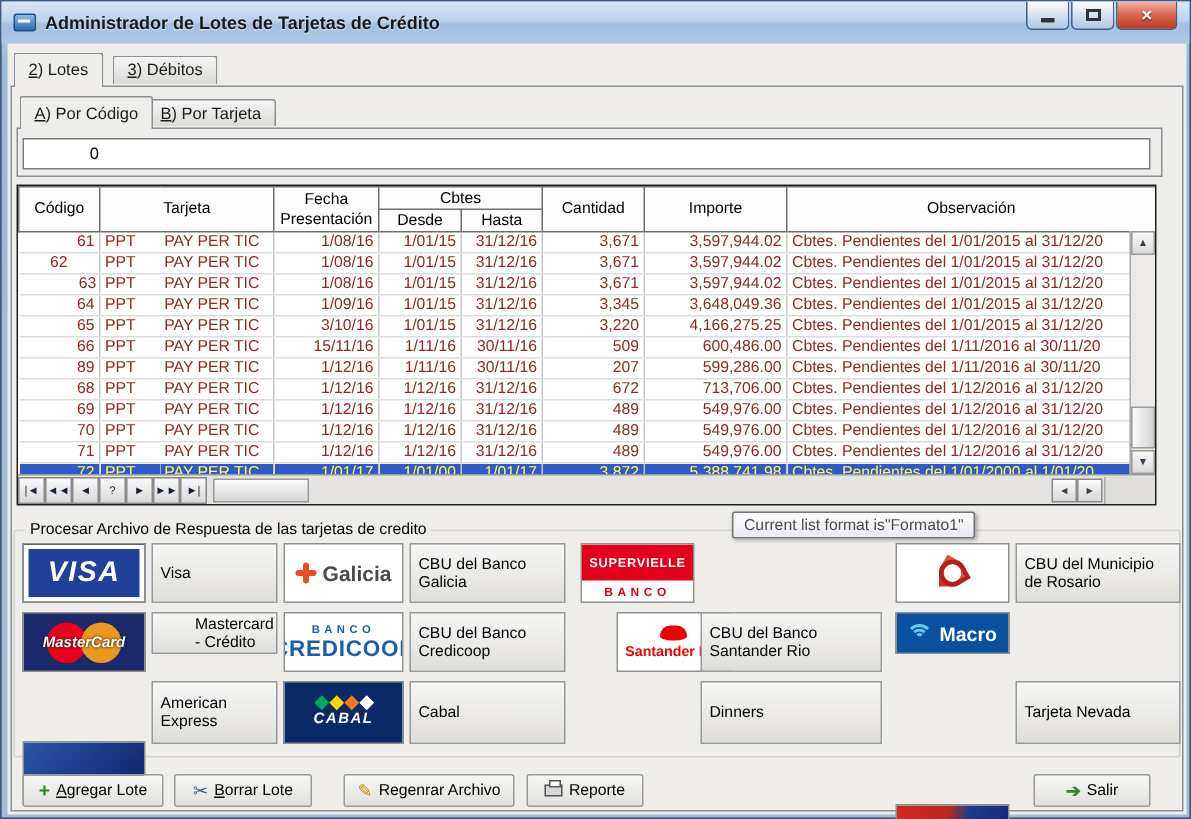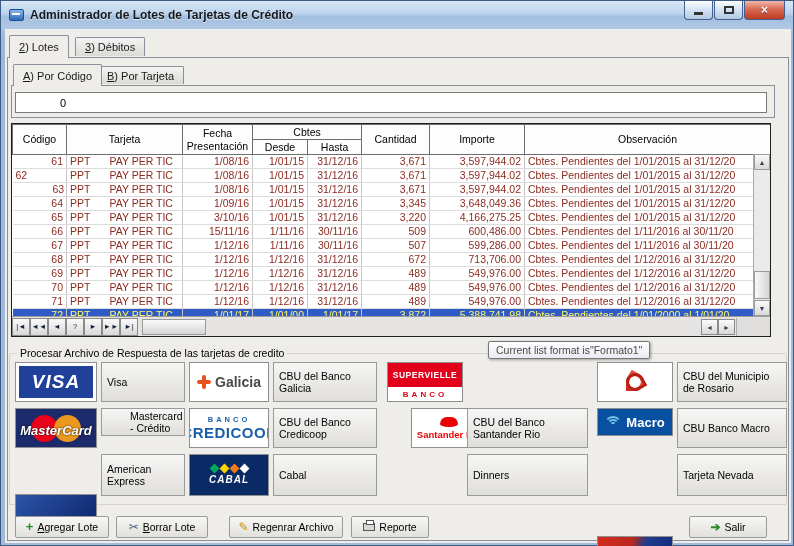--- a/index.html
+++ b/index.html
@@ -105,21 +105,21 @@
   .logo-rosario{display:flex;align-items:center;justify-content:center;}
   .rosario-mark{position:relative;width:26px;height:26px;}
   .rosario-mark i{position:absolute;left:4px;top:4px;width:18px;height:18px;border:3px solid #D42B1E;border-radius:50% 50% 50% 0;display:block;}
   .rosario-mark i:nth-child(2){transform:rotate(120deg);border-color:#E0543F;}
   .rosario-mark i:nth-child(3){transform:rotate(240deg);border-color:#B92015;}
 
   .logo-mastercard{background:#1B2A6B;position:relative;}
   .mc-c1,.mc-c2{position:absolute;top:6px;width:27px;height:27px;border-radius:50%;}
   .mc-c1{left:15px;background:#EB001B;}
   .mc-c2{left:38px;background:#F79E1B;opacity:.95;}
-  .mc-word{position:absolute;left:0;top:14px;width:100%;text-align:center;color:#FFF;font-size:13px;font-weight:bold;font-style:italic;text-shadow:0 0 2px #000;}
+  .mc-word{position:absolute;left:0;top:14px;width:100%;text-align:center;color:#FFF;font-size:10px;font-weight:bold;font-style:italic;text-shadow:0 0 2px #000;}
 
   .logo-credicoop{display:flex;flex-direction:column;align-items:center;justify-content:center;}
   .cc-top{color:#1B5FAA;font-size:7.5px;font-weight:bold;letter-spacing:3px;}
   .cc-main{color:#1B5FAA;font-size:15px;font-weight:bold;letter-spacing:.5px;}
 
   .logo-santander{display:flex;flex-direction:column;align-items:center;justify-content:center;gap:2px;}
   .sant-flame{width:18px;height:10px;background:#EC0000;border-radius:50% 50% 60% 60%/90% 90% 40% 40%;}
   .sant-word{color:#EC0000;font-size:9.5px;font-weight:bold;}
 
   .logo-macro{background:#0A50A1;display:flex;align-items:center;justify-content:center;gap:5px;}
@@ -240,21 +240,21 @@
               <td class="nrb" style="text-align: left;">PPT</td>
               <td style="text-align: left;">PAY PER TIC</td>
               <td style="text-align: right;">1/08/16</td>
               <td style="text-align: right;">1/01/15</td>
               <td style="text-align: right;">31/12/16</td>
               <td style="text-align: right;">3,671</td>
               <td style="text-align: right;">3,597,944.02</td>
               <td style="text-align: left;">Cbtes. Pendientes del 1/01/2015 al 31/12/20</td>
             </tr>
             <tr>
-              <td style="text-align: left;">62</td>
+              <td style="text-align: center;">62</td>
               <td class="nrb" style="text-align: left;">PPT</td>
               <td style="text-align: left;">PAY PER TIC</td>
               <td style="text-align: right;">1/08/16</td>
               <td style="text-align: right;">1/01/15</td>
               <td style="text-align: right;">31/12/16</td>
               <td style="text-align: right;">3,671</td>
               <td style="text-align: right;">3,597,944.02</td>
               <td style="text-align: left;">Cbtes. Pendientes del 1/01/2015 al 31/12/20</td>
             </tr>
             <tr>
@@ -295,27 +295,27 @@
               <td class="nrb" style="text-align: left;">PPT</td>
               <td style="text-align: left;">PAY PER TIC</td>
               <td style="text-align: right;">15/11/16</td>
               <td style="text-align: right;">1/11/16</td>
               <td style="text-align: right;">30/11/16</td>
               <td style="text-align: right;">509</td>
               <td style="text-align: right;">600,486.00</td>
               <td style="text-align: left;">Cbtes. Pendientes del 1/11/2016 al 30/11/20</td>
             </tr>
             <tr>
-              <td style="text-align: right;">67</td>
+              <td style="text-align: right;">89</td>
               <td class="nrb" style="text-align: left;">PPT</td>
               <td style="text-align: left;">PAY PER TIC</td>
               <td style="text-align: right;">1/12/16</td>
               <td style="text-align: right;">1/11/16</td>
               <td style="text-align: right;">30/11/16</td>
-              <td style="text-align: right;">507</td>
+              <td style="text-align: right;">207</td>
               <td style="text-align: right;">599,286.00</td>
               <td style="text-align: left;">Cbtes. Pendientes del 1/11/2016 al 30/11/20</td>
             </tr>
             <tr>
               <td style="text-align: right;">68</td>
               <td class="nrb" style="text-align: left;">PPT</td>
               <td style="text-align: left;">PAY PER TIC</td>
               <td style="text-align: right;">1/12/16</td>
               <td style="text-align: right;">1/12/16</td>
               <td style="text-align: right;">31/12/16</td>
@@ -443,21 +443,20 @@
     <button class="cardbtn" style="left:462px;top:379px;width:121px;height:40px;">CBU del Banco Santander Rio</button>
 
     <div class="logo logo-macro" style="left:592px;top:379px;width:76px;height:28px;">
       <span class="macro-arcs">
           <i></i>
           <i></i>
           <i></i>
         </span>
       <span class="macro-word">Macro</span>
     </div>
-    <button class="cardbtn" style="left:672px;top:379px;width:110px;height:40px;">CBU Banco Macro</button>
 
     <div class="logo logo-amex" style="left:10px;top:425px;width:82px;height:42px;">
       <span class="amex-word">Cards</span>
     </div>
     <button class="cardbtn" style="left:96px;top:425px;width:84px;height:42px;">American Express</button>
 
     <div class="logo logo-cabal" style="left:184px;top:425px;width:80px;height:42px;">
       <span class="cabal-diamonds">
           <i></i>
           <i></i>

